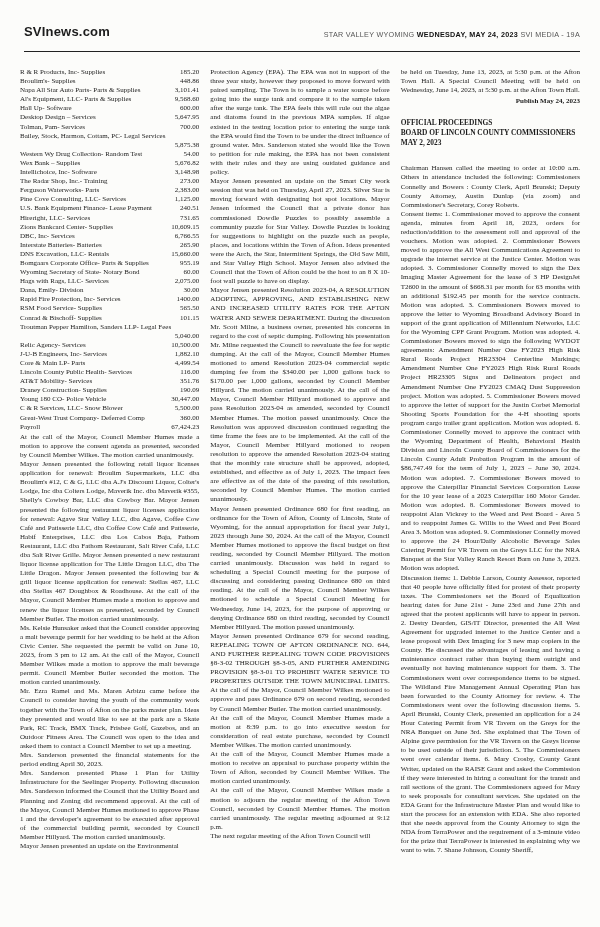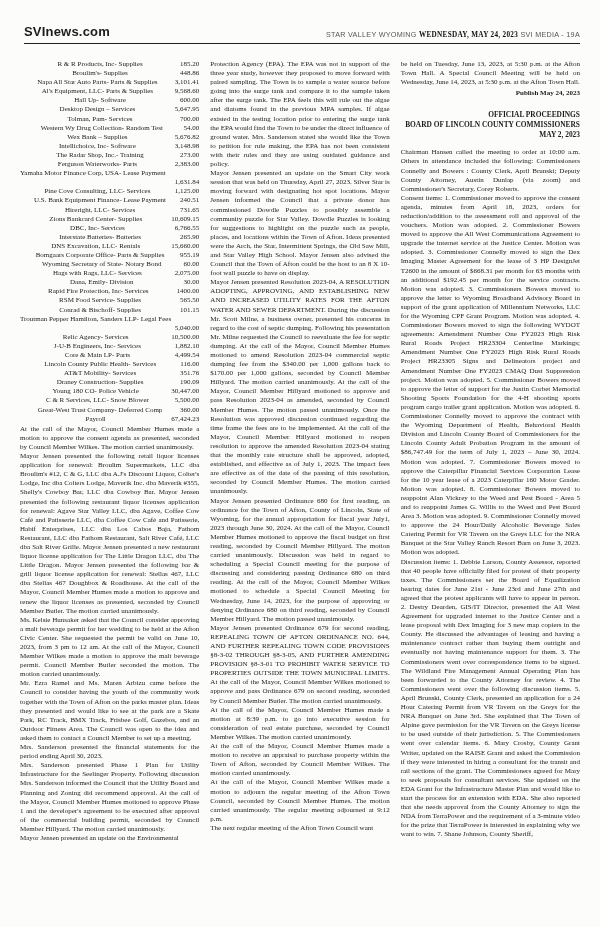--- a/index.html
+++ b/index.html
@@ -4,39 +4,39 @@
 <title>SVI News page</title>
 <style>
   html,body{margin:0;padding:0;background:#e8e8e6;}
   .page{
     position:relative;width:600px;height:927px;margin:0 auto;
     background:#fcfcfa;color:#1c1c1c;overflow:hidden;
     font-family:"Liberation Serif","DejaVu Serif",serif;
   }
   .masthead{
     display:flex;justify-content:space-between;align-items:flex-end;
-    margin:24px 20px 0 24px;padding-bottom:4px;border-bottom:1.6px solid #222;
+    margin:24px 20px 0 24px;padding-bottom:12px;border-bottom:1.6px solid #222;
   }
   .site{font-family:"Liberation Sans","DejaVu Sans",sans-serif;font-weight:bold;font-size:13px;letter-spacing:.2px;}
   .mast-right{font-family:"Liberation Sans","DejaVu Sans",sans-serif;font-size:7.2px;color:#555;letter-spacing:.3px;}
-  .mast-right .mdate{font-weight:bold;color:#111;font-family:Liberation Serif, serif;}
+  .mast-right .mdate{font-weight:bold;color:#111;}
   .columns{
     display:flex;gap:11px;margin:16px 20px 0 20px;
   }
   .col{width:182px;font-size:7px;line-height:1.3;text-align:justify;}
   
   .ledger{margin-bottom:1px;}
   .row{display:flex;justify-content:space-between;}
-  .row .ename{flex:1 1 auto;text-align:center;}
+  .row .ename{flex:1 1 auto;text-align:left;}
   .row .eamt{white-space:nowrap;text-align:right;}
   .row.wrap{display:block;}
   .row.wrap .eamt{display:block;text-align:right;}
   .para{margin:0;}
   .publish{font-weight:bold;text-align:right;margin:2px 0 12px 0;}
-  .proc-head{margin-top:10px;margin-bottom:8px;text-align:right;font-weight:bold;font-size:7.4px;line-height:1.35;}
+  .proc-head{margin-top:10px;margin-bottom:16px;text-align:left;font-weight:bold;font-size:7.4px;line-height:1.35;}
   .sig{text-align:left;margin:0;}
 </style>
 </head>
 <body>
 
 <div class="page">
 
   <div class="masthead">
     <span class="site">SVInews.com</span>
     <span class="mast-right"><span>STAR VALLEY WYOMING </span><span class="mdate">WEDNESDAY, MAY 24, 2023</span><span> SVI MEDIA - 19A</span></span>
@@ -75,20 +75,24 @@
           <div class="row">
             <span class="ename">Desktop Design – Services</span>
             <span class="eamt">5,647.95</span>
           </div>
 
           <div class="row">
             <span class="ename">Tolman, Pam- Services</span>
             <span class="eamt">700.00</span>
           </div>
 
+          <div class="row wrap">
+            <span class="ename">Bailey, Stock, Harmon, Cottam, PC- Legal Services</span>
+            <span class="eamt">5,875.38</span>
+          </div>
 
           <div class="row">
             <span class="ename">Western Wy Drug Collection- Random Test</span>
             <span class="eamt">54.00</span>
           </div>
 
           <div class="row">
             <span class="ename">Wex Bank – Supplies</span>
             <span class="eamt">5,676.82</span>
           </div>
@@ -101,24 +105,20 @@
           <div class="row">
             <span class="ename">The Radar Shop, Inc.- Training</span>
             <span class="eamt">273.00</span>
           </div>
 
           <div class="row">
             <span class="ename">Ferguson Waterworks- Parts</span>
             <span class="eamt">2,383.00</span>
           </div>
 
-          <div class="row wrap">
-            <span class="ename">Yamaha Motor Finance Corp, USA- Lease Payment</span>
-            <span class="eamt">1,631.84</span>
-          </div>
 
           <div class="row">
             <span class="ename">Pine Cove Consulting, LLC- Services</span>
             <span class="eamt">1,125.00</span>
           </div>
 
           <div class="row">
             <span class="ename">U.S. Bank Equipment Finance- Lease Payment</span>
             <span class="eamt">240.51</span>
           </div>
@@ -269,21 +269,21 @@
 
           <p class="para">Mayor Jensen presented Ordinance 679 for second reading, REPEALING TOWN OF AFTON ORDINANCE NO. 644, AND FURTHER REPEALING TOWN CODE PROVISIONS §8-3-02 THROUGH §8-3-05, AND FURTHER AMENDING PROVISION §8-3-01 TO PROHIBIT WATER SERVICE TO PROPERTIES OUTSIDE THE TOWN MUNICIPAL LIMITS. At the call of the Mayor, Council Member Wilkes motioned to approve and pass Ordinance 679 on second reading, seconded by Council Member Butler. The motion carried unanimously.</p>
 
           <p class="para">At the call of the Mayor, Council Member Humes made a motion at 8:39 p.m. to go into executive session for consideration of real estate purchase, seconded by Council Member Wilkes. The motion carried unanimously.</p>
 
 
           <p class="para">At the call of the Mayor, Council Member Humes made a motion to receive an appraisal to purchase property within the Town of Afton, seconded by Council Member Wilkes. The motion carried unanimously.</p>
 
           <p class="para">At the call of the Mayor, Council Member Wilkes made a motion to adjourn the regular meeting of the Afton Town Council, seconded by Council Member Humes. The motion carried unanimously. The regular meeting adjourned at 9:12 p.m.</p>
 
-          <p class="para">The next regular meeting of the Afton Town Council want</p>
+          <p class="para">The next regular meeting of the Afton Town Council will</p>
         </div>
     </div>
 
     <div class="col">
       <p class="para">be held on Tuesday, June 13, 2023, at 5:30 p.m. at the Afton Town Hall. A Special Council Meeting will be held on Wednesday, June 14, 2023, at 5:30 p.m. at the Afton Town Hall.</p>
       <p class="publish">Publish May 24, 2023</p>
       <div class="proc-head">
         <div>OFFICIAL PROCEEDINGS</div>
         <div>BOARD OF LINCOLN COUNTY COMMISSIONERS</div>
         <div>MAY 2, 2023</div>

